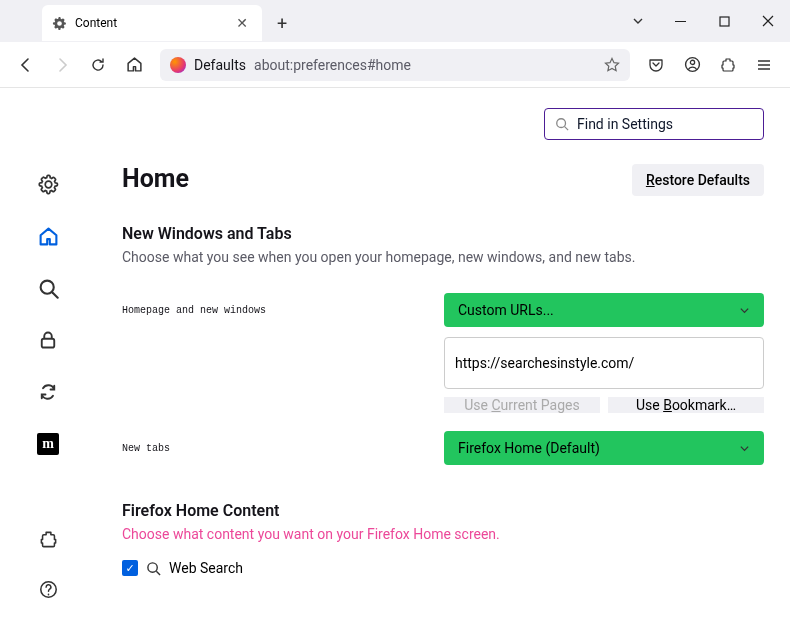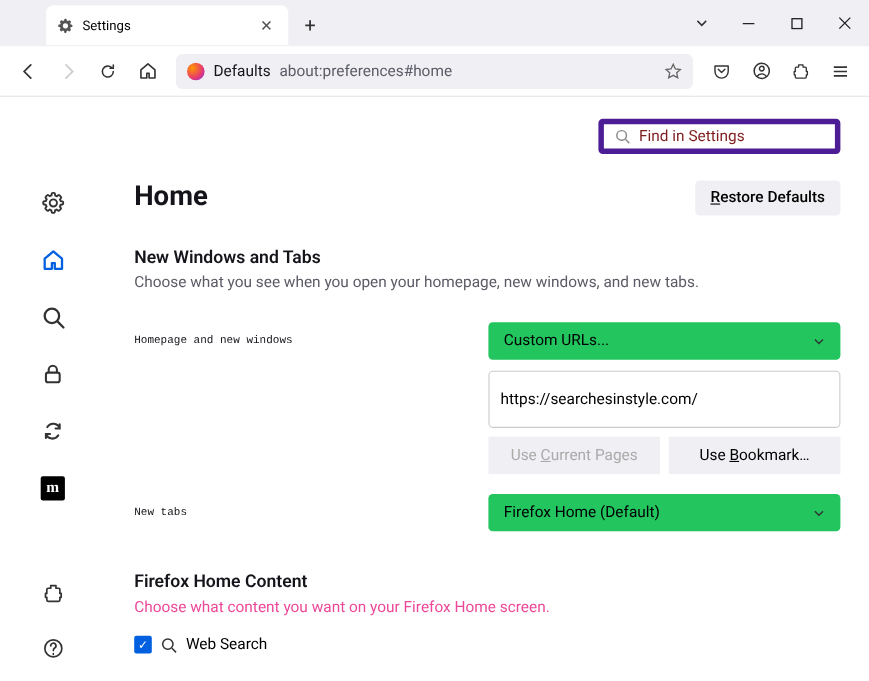--- a/index.html
+++ b/index.html
@@ -23,52 +23,52 @@
 .star { margin-left: auto; color: #777; }
 
 .content { display: flex; height: calc(619px - 88px); }
 .sidebar { width: 96px; display: flex; flex-direction: column; align-items: center; padding-top: 78px; gap: 16px; position: relative; }
 .side-item { width: 36px; height: 36px; display: flex; align-items: center; justify-content: center; border-radius: 5px; color: #333; }
 .side-item.active { color: #0060df; }
 .side-bottom { position: absolute; bottom: 12px; display: flex; flex-direction: column; gap: 14px; align-items: center; }
 .m-icon { background: #000; color: #fff; width: 22px; height: 22px; display: flex; align-items: center; justify-content: center; font-weight: 700; font-size: 14px; border-radius: 2px; font-family: Georgia, serif; }
 
 .main { flex: 1; padding: 20px 26px 0 26px; overflow: hidden; position: relative; }
-.find-box { width: 220px; height: 32px; border: 5px solid #4c1d95; border-radius: 4px; display: flex; align-items: center; padding: 0 10px; gap: 8px; color: #7f1d1d; font-size: 14px; margin-left: auto; margin-bottom: 24px; }
+.find-box { width: 220px; height: 32px; border: 1px solid #4c1d95; border-radius: 4px; display: flex; align-items: center; padding: 0 10px; gap: 8px; color: #0f172a; font-size: 14px; margin-left: auto; margin-bottom: 24px; }
 
 h1 { font-size: 25px; font-weight: 700; color: #15141a; margin-bottom: 28px; display: flex; align-items: flex-start; }
 .restore-btn { margin-left: auto; background: #f0f0f4; border: none; padding: 8px 14px; font-size: 14px; border-radius: 4px; font-weight: 500; }
 h2 { font-size: 16px; font-weight: 600; color: #15141a; margin-bottom: 6px; }
 .desc { font-size: 14px; color: #5b5b66; margin-bottom: 28px; }
 .desc2 { font-size: 14px; color: #ec4899; margin-bottom: 18px; }
 
 .row { display: flex; align-items: center; margin-bottom: 10px; }
 .label { width: 322px; font-size: 10px; color: #15141a; font-family: Liberation Mono, monospace; }
 .ctrl-col { flex: 1; }
 .select { width: 100%; height: 34px; background: #22c55e; border: none; border-radius: 4px; display: flex; align-items: center; padding: 0 14px; font-size: 14px; justify-content: space-between; }
 .txtinput { width: 100%; height: 52px; border: 1px solid #ccc; border-radius: 4px; padding: 0 10px; font-size: 14px; outline: none; }
 .btn-row { display: flex; gap: 8px; margin-top: 8px; }
-.btn { flex: 1; height: 34px; background: #f0f0f4; border: none; border-radius: 0; font-size: 14px; white-space: nowrap; overflow: hidden; text-overflow: ellipsis; }
+.btn { flex: 1; height: 16px; background: #f0f0f4; border: none; border-radius: 0; font-size: 14px; white-space: nowrap; overflow: hidden; text-overflow: ellipsis; }
 .btn.disabled { color: #aaa; }
 
 .check-row { display: flex; align-items: center; gap: 8px; font-size: 14px; }
 .chk { width: 16px; height: 16px; background: #0060df; border-radius: 2px; display: flex; align-items: center; justify-content: center; color: #fff; font-size: 11px; flex-shrink: 0; }
 
 .u { text-decoration: underline; }
 svg { display: block; }
 </style>
 </head>
 <body>
 
 <div class="titlebar">
   <div class="tab">
     <svg width="15" height="15" viewBox="0 0 16 16">
         <path fill="#555" d="M8 10.5a2.5 2.5 0 1 1 0-5 2.5 2.5 0 0 1 0 5zm6.3-3.6l-1.2-.2a5.5 5.5 0 0 0-.5-1.1l.7-1a.7.7 0 0 0-.1-.9l-.9-.9a.7.7 0 0 0-.9-.1l-1 .7a5.5 5.5 0 0 0-1.1-.5l-.2-1.2A.7.7 0 0 0 8.4 1H7.6a.7.7 0 0 0-.7.6l-.2 1.2a5.5 5.5 0 0 0-1.1.5l-1-.7a.7.7 0 0 0-.9.1l-.9.9a.7.7 0 0 0-.1.9l.7 1a5.5 5.5 0 0 0-.5 1.1l-1.2.2A.7.7 0 0 0 1 7.6v.8c0 .3.3.6.6.7l1.2.2c.1.4.3.8.5 1.1l-.7 1a.7.7 0 0 0 .1.9l.9.9c.2.2.6.3.9.1l1-.7c.3.2.7.4 1.1.5l.2 1.2c.1.3.4.6.7.6h.8c.3 0 .6-.3.7-.6l.2-1.2c.4-.1.8-.3 1.1-.5l1 .7c.3.2.7.1.9-.1l.9-.9a.7.7 0 0 0 .1-.9l-.7-1c.2-.3.4-.7.5-1.1l1.2-.2c.3-.1.6-.4.6-.7v-.8a.7.7 0 0 0-.6-.7z"></path>
       </svg>
-    <span>Settings</span>
+    <span>Content</span>
     <span class="tab-close">✕</span>
   </div>
   <div class="newtab-btn">+</div>
   <div class="win-controls">
     <div class="chev">
         <svg width="12" height="12" viewBox="0 0 12 12">
           <path d="M2 4l4 4 4-4" stroke="#333" stroke-width="1.4" fill="none"></path>
         </svg>
       </div>
     <div class="win-btn">

